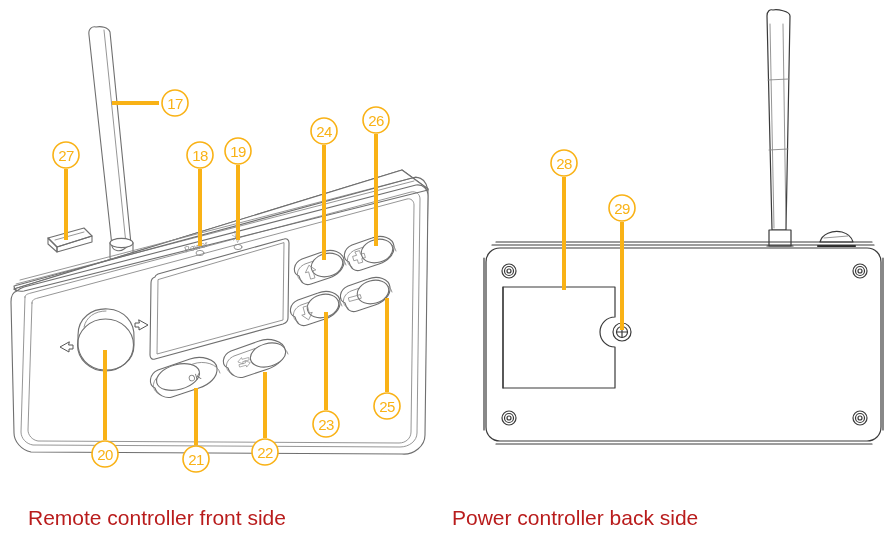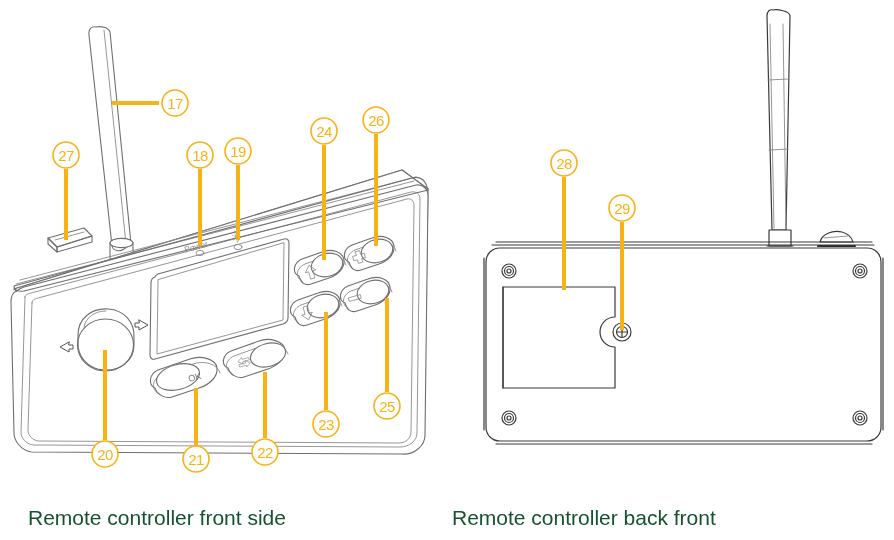--- a/index.html
+++ b/index.html
@@ -99,21 +99,21 @@
   }
   .btn-label {
     fill: #777;
     font-family: "Liberation Sans", sans-serif;
     font-size: 9px;
   }
   .caption {
     position: absolute;
     font-family: "Liberation Sans", sans-serif;
     font-size: 21px;
-    color: #14532d;
+    color: #b91c1c;
     white-space: nowrap;
   }
   #caption-front { left: 28px;  top: 506px; }
   #caption-back  { left: 452px; top: 506px; }
 </style>
 </head>
 <body>
 
 <div id="diagram-root">
 
@@ -427,15 +427,15 @@
       <g>
         <line class="callout-line" x1="622" y1="222" x2="622" y2="330"></line>
         <circle class="callout-ring" cx="622" cy="208" r="13"></circle>
         <text class="callout-num" x="622" y="208">29</text>
       </g>
 
     </g>
   </svg>
 
   <div class="caption" id="caption-front">Remote controller front side</div>
-  <div class="caption" id="caption-back">Remote controller back front</div>
+  <div class="caption" id="caption-back">Power controller back side</div>
 
 </div>
 
 </body></html>

